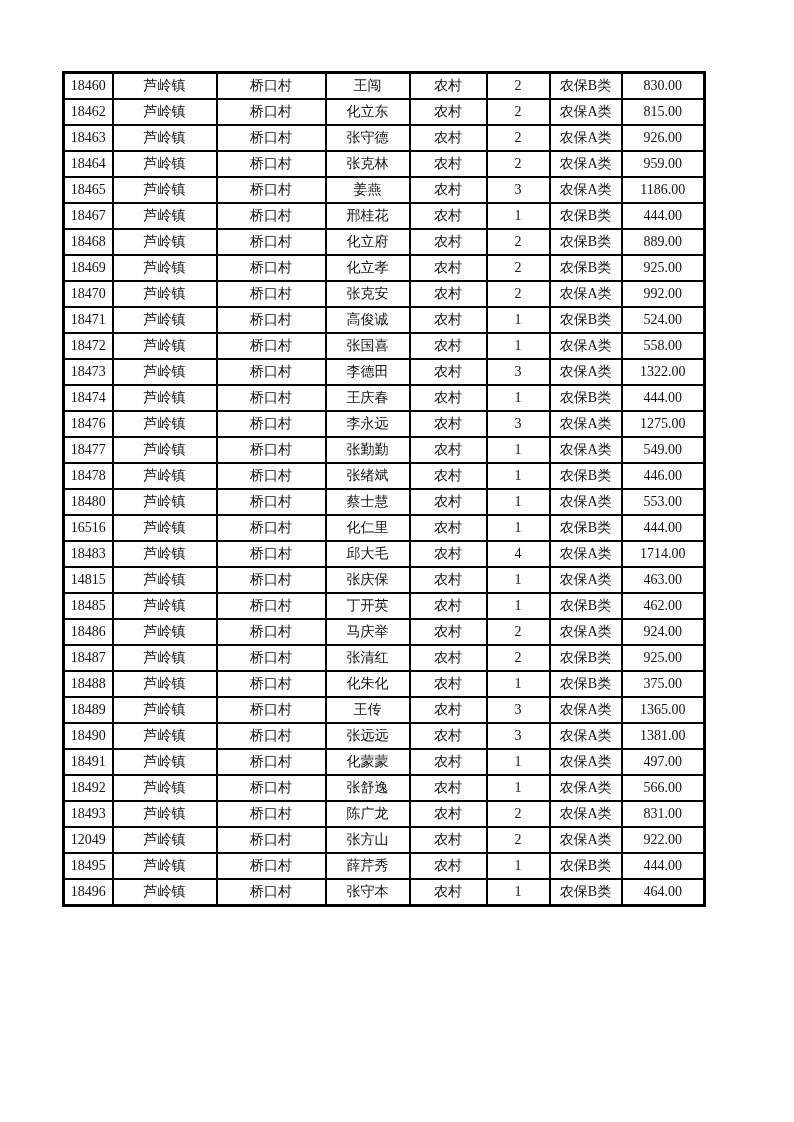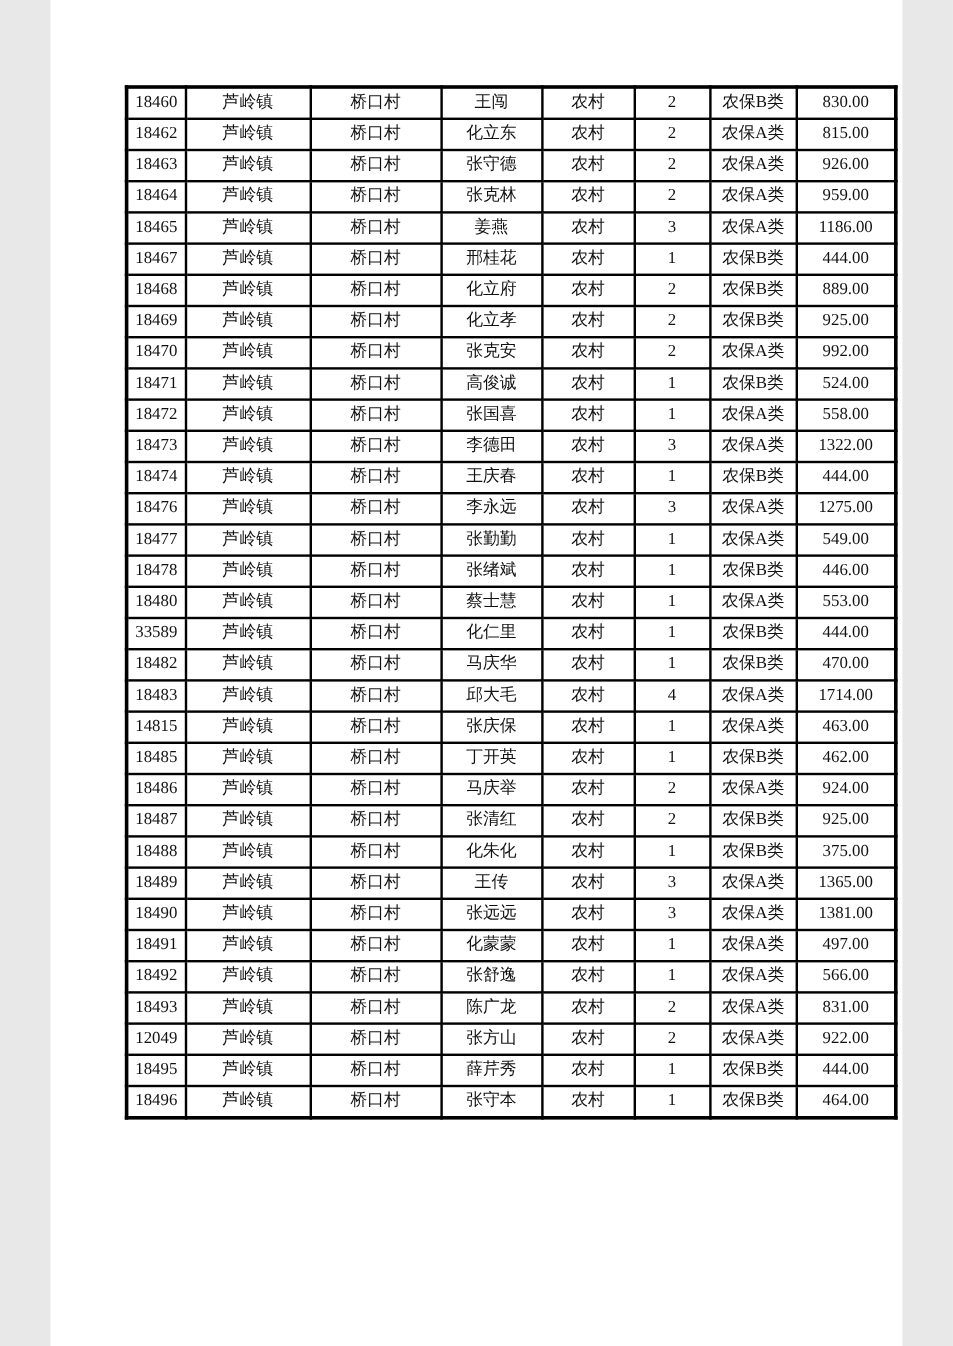--- a/index.html
+++ b/index.html
@@ -2,21 +2,21 @@
 <html><head>
 <meta charset="utf-8">
 <style>
   html, body {
     margin: 0;
     padding: 0;
     background: #e8e8e8;
   }
   .page {
     position: relative;
-    width: 710px;
+    width: 794px;
     height: 1122px;
     margin: 0 auto;
     background: #ffffff;
     overflow: hidden;
     font-family: "Liberation Serif", "DejaVu Serif", serif;
     color: #000000;
   }
   table.records {
     position: absolute;
     left: 62px;
@@ -219,38 +219,28 @@
           <td>18480</td>
           <td>芦岭镇</td>
           <td>桥口村</td>
           <td>蔡士慧</td>
           <td>农村</td>
           <td>1</td>
           <td>农保A类</td>
           <td>553.00</td>
         </tr>
         <tr>
-          <td>33589</td>
+          <td>16516</td>
           <td>芦岭镇</td>
           <td>桥口村</td>
           <td>化仁里</td>
           <td>农村</td>
           <td>1</td>
           <td>农保B类</td>
           <td>444.00</td>
-        </tr>
-        <tr>
-          <td>18482</td>
-          <td>芦岭镇</td>
-          <td>桥口村</td>
-          <td>马庆华</td>
-          <td>农村</td>
-          <td>1</td>
-          <td>农保B类</td>
-          <td>470.00</td>
         </tr>
         <tr>
           <td>18483</td>
           <td>芦岭镇</td>
           <td>桥口村</td>
           <td>邱大毛</td>
           <td>农村</td>
           <td>4</td>
           <td>农保A类</td>
           <td>1714.00</td>

